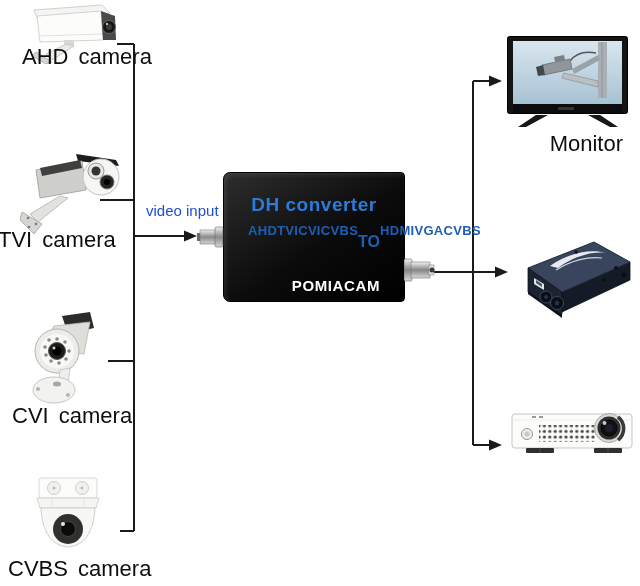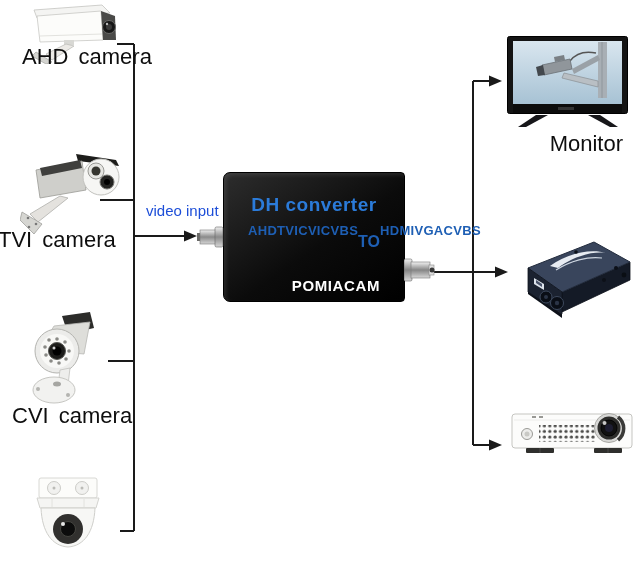--- a/index.html
+++ b/index.html
@@ -128,20 +128,21 @@
       <circle cx="52" cy="14" r="1.5" fill="#bbbbb7"></circle>
       <polygon points="7,24 69,24 66,34 10,34" fill="#f5f5f3" stroke="#d4d4d0" stroke-width="1"></polygon>
       <line x1="22" y1="25" x2="22" y2="33" stroke="#e2e2de" stroke-width="1"></line>
       <line x1="54" y1="25" x2="54" y2="33" stroke="#e2e2de" stroke-width="1"></line>
       <path d="M11,34 C12,58 22,72 38,73 C54,72 64,58 65,34 Z" fill="#f7f7f5" stroke="#cfcfcb" stroke-width="1"></path>
       <circle cx="38" cy="55" r="15" fill="#31302e"></circle>
       <circle cx="38" cy="55" r="7.5" fill="#0c0c0c" stroke="#44443f" stroke-width="1"></circle>
       <circle cx="33" cy="50" r="2" fill="#e8e8e8"></circle>
     </svg>
   </div>
+  <div class="dev-label" style="left:8px;top:556px;width:132px;">CVBS camera</div>
 
   <div id="converter">
     <div class="title">DH converter</div>
     <div class="formats">
       <div class="fcol">
         <span>AHD</span>
         <span>TVI</span>
         <span>CVI</span>
         <span>CVBS</span>
       </div>

